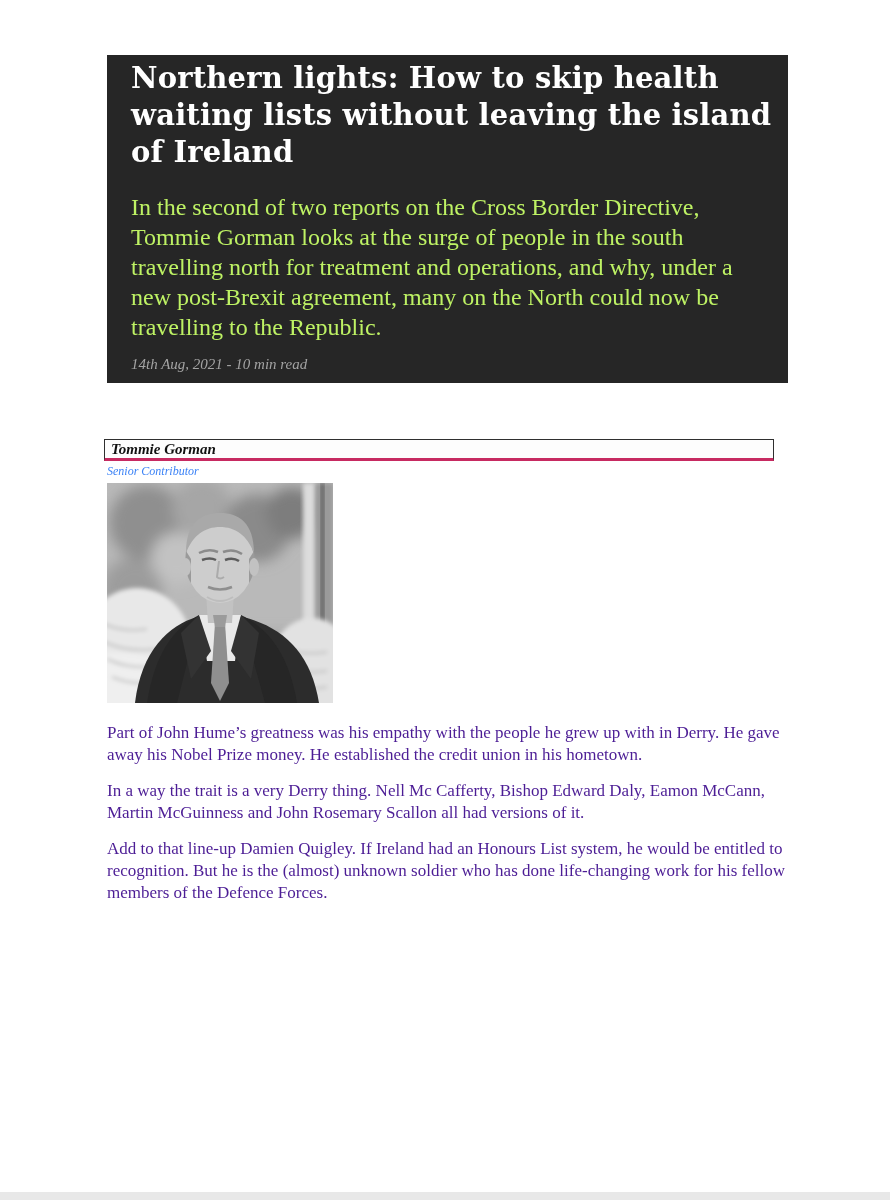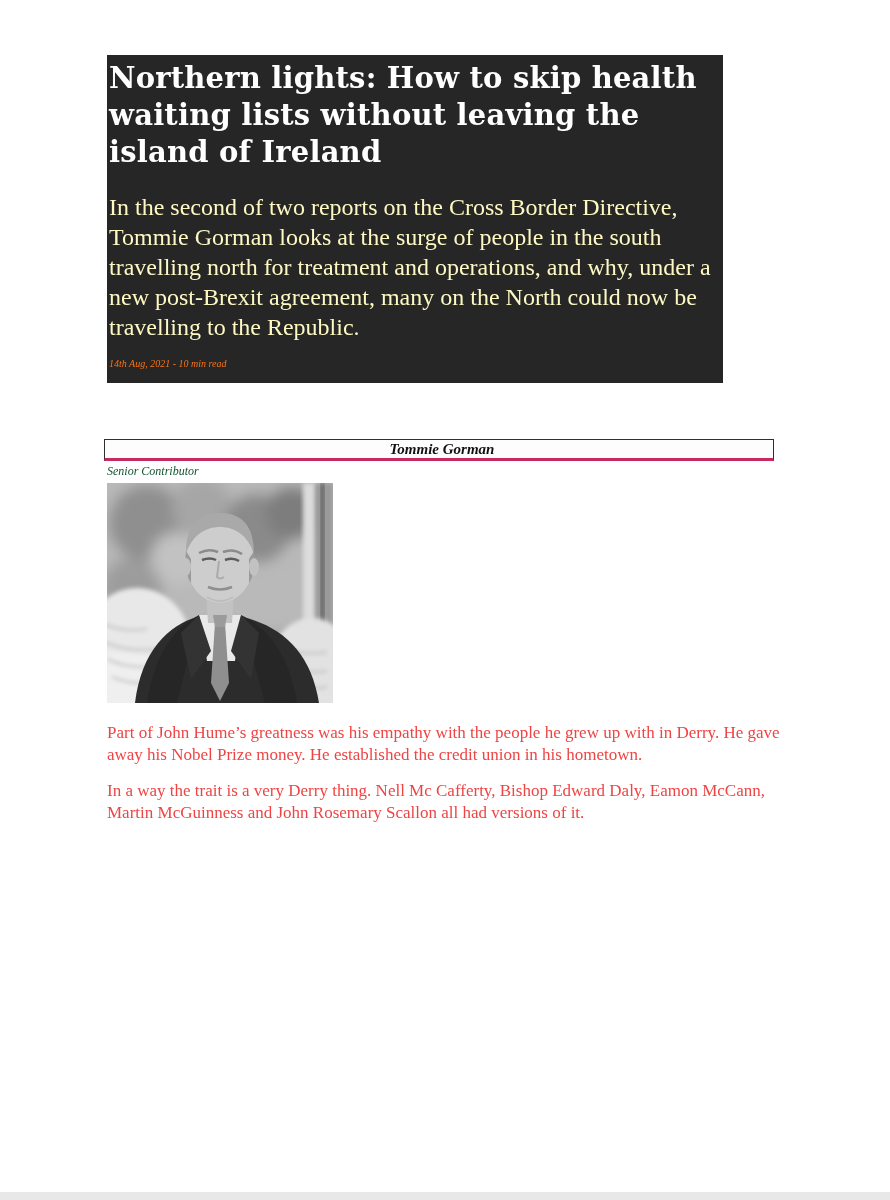--- a/index.html
+++ b/index.html
@@ -14,80 +14,79 @@
     overflow: hidden;
     font-family: "Liberation Serif", serif;
     color: #1a1a1a;
   }
 
   
   .hero {
     position: absolute;
     left: 107px;
     top: 55px;
-    width: 616px;
+    width: 681px;
     box-sizing: border-box;
     background: #262626;
-    padding: 5px 10px 10px 2px;
+    padding: 5px 10px 10px 24px;
   }
   .hero h1 {
     margin: 0;
     font-family: "DejaVu Serif", serif;
     font-weight: bold;
     font-size: 29px;
     line-height: 37px;
     color: #ffffff;
     letter-spacing: 0.2px;
   }
   .hero .standfirst {
     margin: 21px 0 0 0;
     font-family: "Liberation Serif", serif;
     font-size: 24px;
     line-height: 30px;
-    color: #fef9c3;
+    color: #bef264;
   }
   .hero .meta {
     margin: 13px 0 0 0;
     font-style: italic;
-    font-size: 10px;
+    font-size: 15px;
     line-height: 18px;
-    color: #f97316;
+    color: #a3a3a3;
   }
 
   
   .byline-box {
     position: absolute;
     left: 104px;
     top: 439px;
     width: 668px;
     height: 18px;
     box-sizing: content-box;
     background: #fdfdfd;
     border: 1px solid #2f2f2f;
     border-bottom: 3px solid var(--accent, #c72a61);
     cursor: pointer;
-    text-align: center;
   }
   .byline-box .author-name {
     display: block;
     padding: 0 0 0 6px;
     font-weight: bold;
     font-style: italic;
     font-size: 15px;
     line-height: 18px;
     color: #111111;
   }
   .author-role {
     position: absolute;
     left: 107px;
     top: 464px;
     font-style: italic;
     font-size: 12px;
     line-height: 14px;
-    color: #14532d;
+    color: #3b82f6;
   }
 
   
   .photo {
     position: absolute;
     left: 107px;
     top: 483px;
     width: 226px;
     height: 220px;
     overflow: hidden;
@@ -99,21 +98,21 @@
   .article-body {
     position: absolute;
     left: 107px;
     top: 722px;
     width: 681px;
   }
   .article-body p {
     margin: 0 0 14px 0;
     font-size: 17px;
     line-height: 22px;
-    color: #ef4444;
+    color: #4c1d95;
   }
 
   
   .hscrollbar {
     position: absolute;
     left: 0;
     top: 1192px;
     width: 890px;
     height: 8px;
     background: #e8e8e8;
@@ -211,17 +210,18 @@
 
       <path d="M101 104 q12 5 24 0" stroke="#8f8f8f" stroke-width="2.5" fill="none"></path>
 
       <path d="M100 114 q13 8 26 0" stroke="#bdbdbd" stroke-width="2" fill="none"></path>
     </svg>
   </div>
 
   <article class="article-body">
     <p>Part of John Hume’s greatness was his empathy with the people he grew up with in Derry. He gave away his Nobel Prize money. He established the credit union in his hometown.</p>
     <p>In a way the trait is a very Derry thing. Nell Mc Cafferty, Bishop Edward Daly, Eamon McCann, Martin McGuinness and John Rosemary Scallon all had versions of it.</p>
+    <p>Add to that line-up Damien Quigley. If Ireland had an Honours List system, he would be entitled to recognition. But he is the (almost) unknown soldier who has done life-changing work for his fellow members of the Defence Forces.</p>
   </article>
 
   <div class="hscrollbar"></div>
 
 </div>
 
 </body></html>

